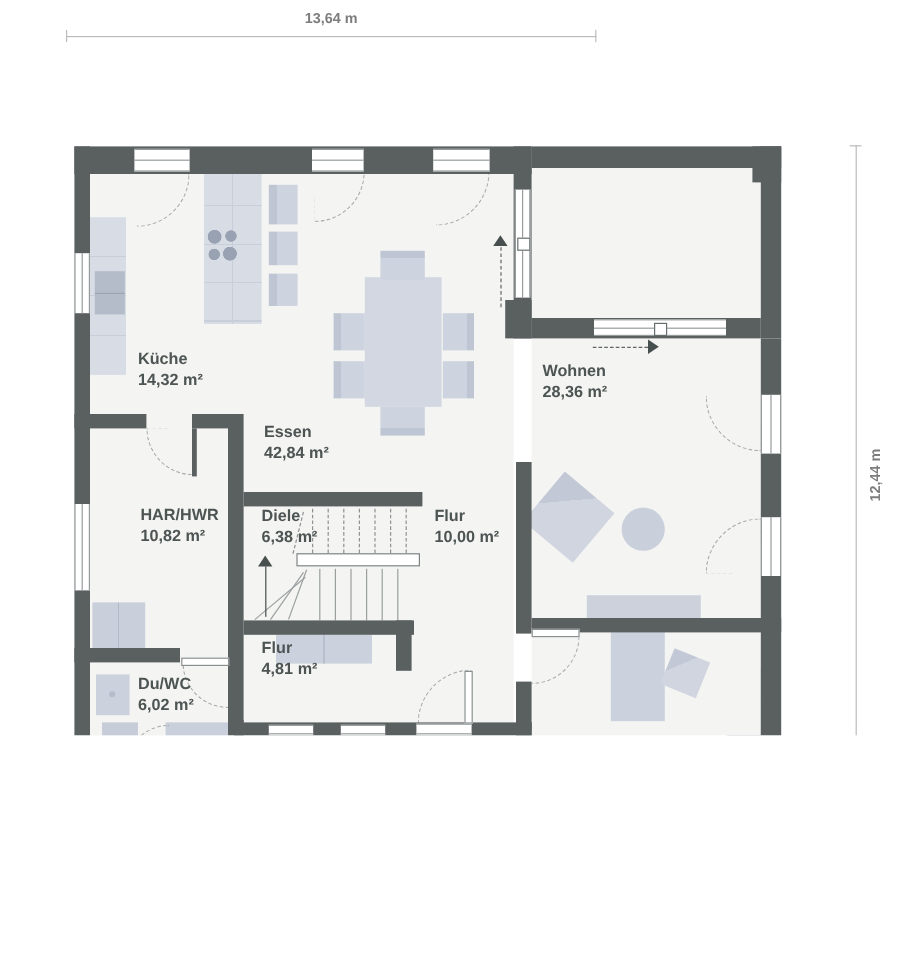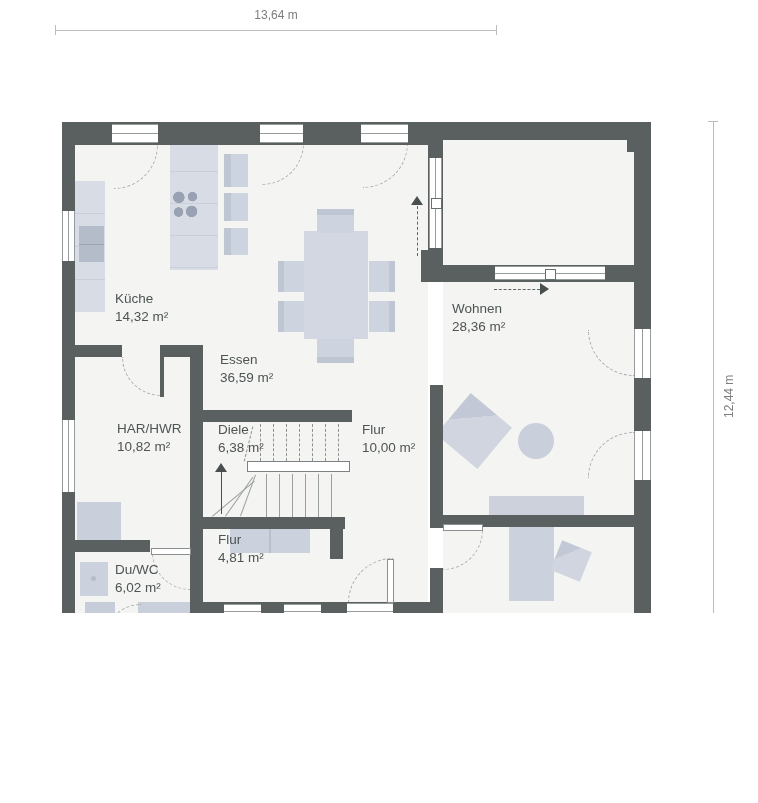--- a/index.html
+++ b/index.html
@@ -1,17 +1,17 @@
 <!DOCTYPE html>
 <html><head>
 <meta charset="utf-8">
 <style>
   html,body{margin:0;padding:0;background:#ffffff;}
   #plan{position:relative;width:758px;height:613px;background:#ffffff;overflow:hidden;
-        font-family:"Liberation Sans",sans-serif;}
+        font-family:"Liberation Sans",sans-serif;font-weight:bold;}
   .abs{position:absolute;box-sizing:border-box;}
   .floor{background:#f4f4f2;z-index:1;}
   .wall{background:#5a6060;z-index:3;}
   .win-h{z-index:4;background:#fff linear-gradient(#969c9c,#969c9c) center/100% 1px no-repeat;
          border:1px solid #969c9c;border-left:0;border-right:0;}
   .win-v{z-index:4;background:#fff linear-gradient(#969c9c,#969c9c) center/1px 100% no-repeat;
          border:1px solid #969c9c;border-top:0;border-bottom:0;}
   .handle{position:absolute;width:9px;height:9px;background:#fff;border:1px solid #677070;z-index:5;}
   .leaf{z-index:4;background:#fff;border:1px solid #8a9090;}
   .furn{background:#d2d7e1;z-index:2;}
@@ -201,21 +201,21 @@
   <div class="abs tri-right" style="left:540px;top:283px;"></div>
 
   <div class="abs entrance" style="left:351px;top:621px;border-bottom:22px solid #e8481c;"></div>
 
   <div class="abs label" style="left:115px;top:290px;">
     <div>Küche</div>
     <div>14,32 m²</div>
   </div>
   <div class="abs label" style="left:220px;top:351px;">
     <div>Essen</div>
-    <div>36,59 m²</div>
+    <div>42,84 m²</div>
   </div>
   <div class="abs label" style="left:452px;top:300px;">
     <div>Wohnen</div>
     <div>28,36 m²</div>
   </div>
   <div class="abs label" style="left:117px;top:420px;">
     <div>HAR/HWR</div>
     <div>10,82 m²</div>
   </div>
   <div class="abs label" style="left:218px;top:421px;">

